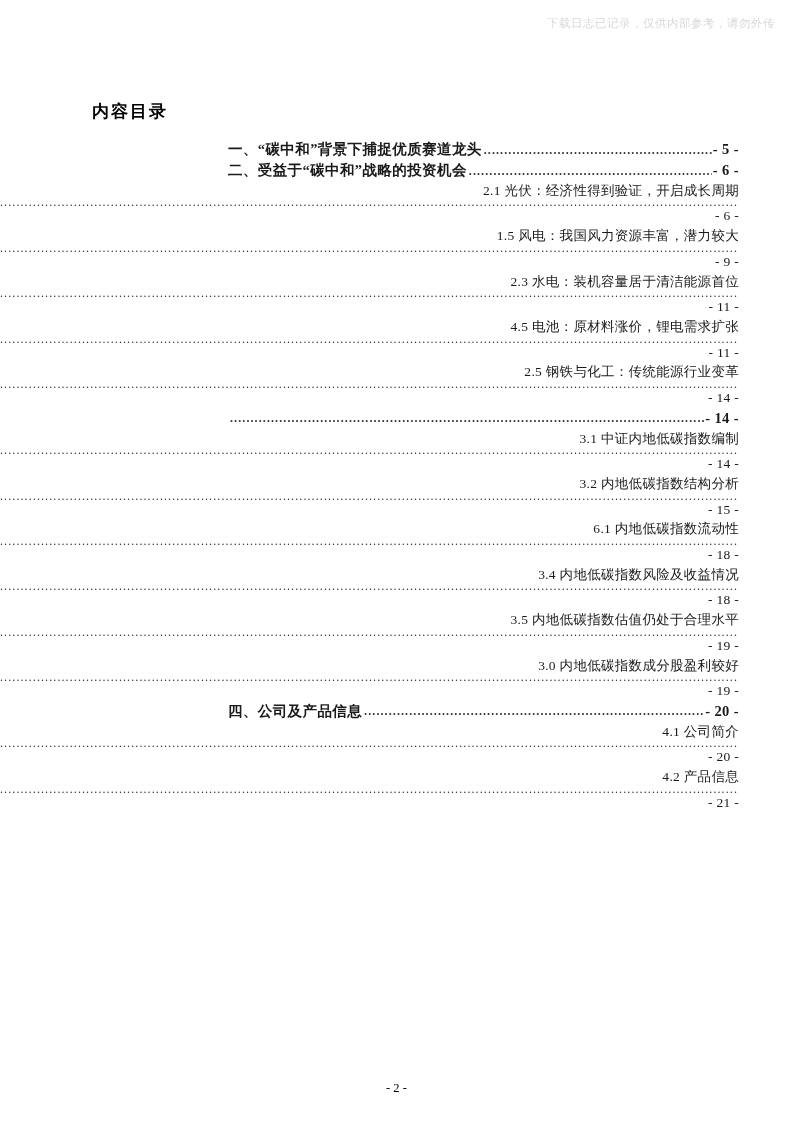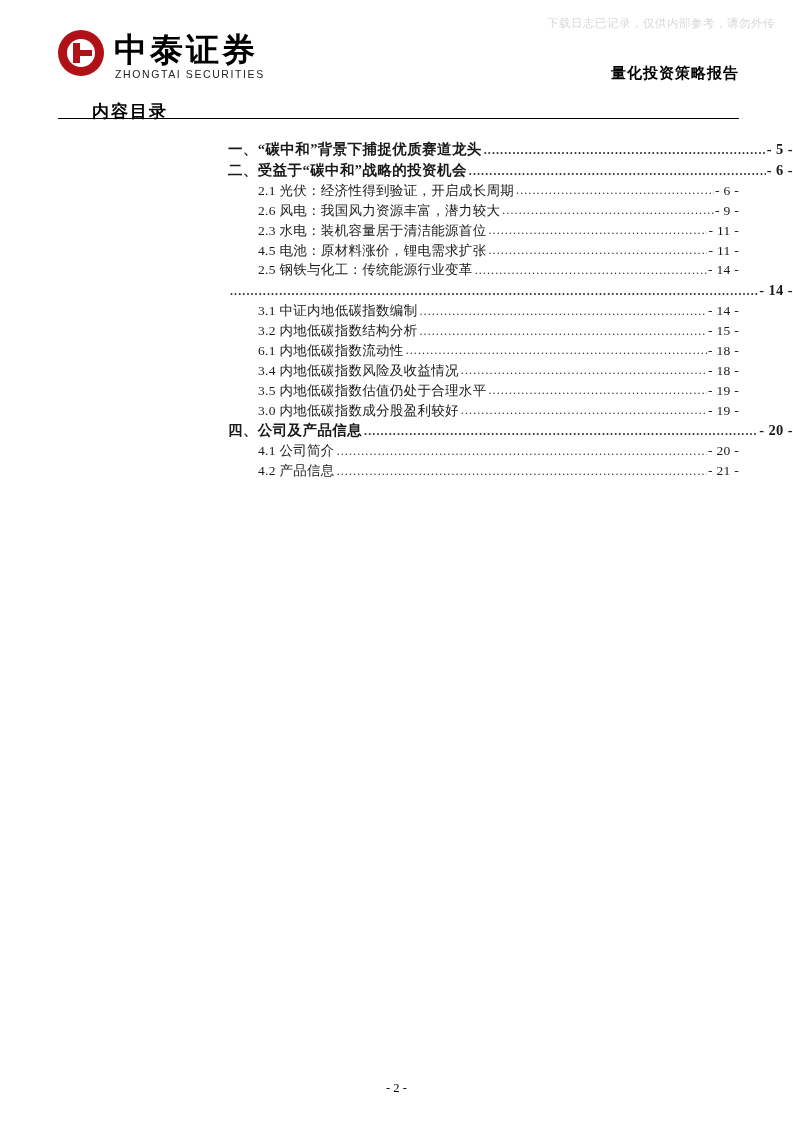--- a/index.html
+++ b/index.html
@@ -168,30 +168,32 @@
     flex: 0 0 auto;
     white-space: nowrap;
     text-align: right;
   }
 
   
   .lvl1 {
     font-weight: bold;
     font-size: 14.5px;
     padding-left: 228px;
+    padding-right: 54px;
     letter-spacing: 0.4px;
   }
   .lvl1 .pg { font-weight: bold; font-size: 14.5px; }
 
   
   .lvl2 {
     font-size: 13.5px;
     padding-left: 258px;
     padding-right: 54px;
     letter-spacing: 0.3px;
+    flex-direction: column;
   }
   .lvl2 .pg { font-size: 13.5px; }
 
   
   .footer {
     position: absolute;
     left: 0;
     bottom: 26px;
     width: 793px;
     text-align: center;
@@ -200,55 +202,41 @@
     color: #000000;
   }
 </style>
 </head>
 <body>
 
 <div class="page">
 
   <div class="watermark">下载日志已记录，仅供内部参考，请勿外传</div>
 
-  <div class="header">
-    <div class="logo">
-      <div class="logo-mark">
-        <div class="outer"></div>
-        <div class="inner"></div>
-        <div class="bar"></div>
-        <div class="bar2"></div>
-      </div>
-      <div class="logo-cn">中泰证券</div>
-      <div class="logo-en">ZHONGTAI SECURITIES</div>
-    </div>
-    <div class="header-title">量化投资策略报告</div>
-    <div class="header-rule"></div>
-  </div>
 
   <div class="toc">
     <div class="toc-title">内容目录</div>
     <div class="toc-list" id="toc-list">
         <div class="toc-row lvl1">
           <span class="txt">一、“碳中和”背景下捕捉优质赛道龙头</span>
           <span class="dots">............................................................................................................................................................................................................................</span>
           <span class="pg">- 5 -</span>
         </div>
         <div class="toc-row lvl1">
           <span class="txt">二、受益于“碳中和”战略的投资机会</span>
           <span class="dots">............................................................................................................................................................................................................................</span>
           <span class="pg">- 6 -</span>
         </div>
         <div class="toc-row lvl2">
           <span class="txt">2.1 光伏：经济性得到验证，开启成长周期</span>
           <span class="dots">............................................................................................................................................................................................................................</span>
           <span class="pg">- 6 -</span>
         </div>
         <div class="toc-row lvl2">
-          <span class="txt">2.6 风电：我国风力资源丰富，潜力较大</span>
+          <span class="txt">1.5 风电：我国风力资源丰富，潜力较大</span>
           <span class="dots">............................................................................................................................................................................................................................</span>
           <span class="pg">- 9 -</span>
         </div>
         <div class="toc-row lvl2">
           <span class="txt">2.3 水电：装机容量居于清洁能源首位</span>
           <span class="dots">............................................................................................................................................................................................................................</span>
           <span class="pg">- 11 -</span>
         </div>
         <div class="toc-row lvl2">
           <span class="txt">4.5 电池：原材料涨价，锂电需求扩张</span>

